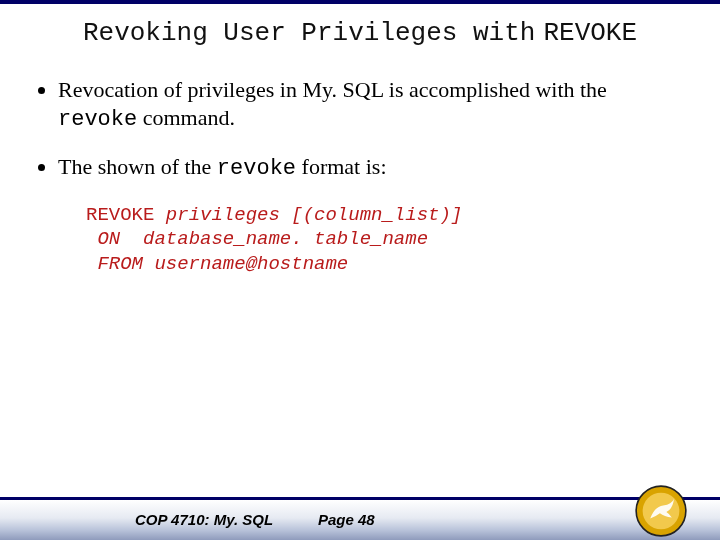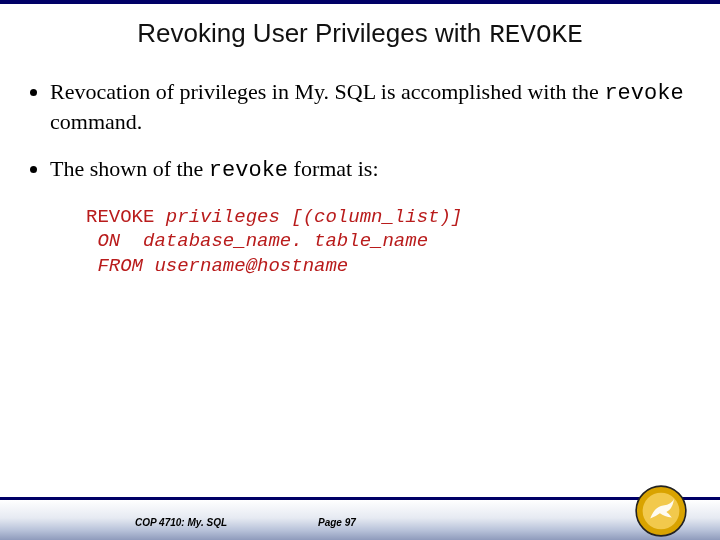--- a/index.html
+++ b/index.html
@@ -23,39 +23,39 @@
     width: 100%;
   }
   .title-row {
     display: flex;
     justify-content: center;
     align-items: baseline;
     margin-top: 14px;
     margin-bottom: 28px;
   }
   .title-sans {
-    font-family: Liberation Sans, sans-serif;
+    font-family: Liberation Mono, monospace;
     font-size: 26px;
     color: #111;
     font-weight: 400;
   }
   .title-mono {
     font-family: "Courier New", Courier, monospace;
     font-size: 26px;
     color: #111;
     margin-left: 8px;
   }
   .content {
     margin-left: 24px;
     margin-right: 24px;
   }
   ul.bullets {
     list-style: disc;
     padding-left: 22px;
-    margin: 4px;
+    margin: 12px;
   }
   ul.bullets > li {
     font-family: "Times New Roman", Times, serif;
     font-size: 22px;
     color: #000;
     line-height: 1.25;
     margin-bottom: 20px;
   }
   .code-inline {
     font-family: "Courier New", Courier, monospace;
@@ -88,21 +88,21 @@
       #8f9bbc 0%,
       #b9c3da 25%,
       #e6eaf2 55%,
       #ffffff 100%);
     border-top: 3px solid #000066;
   }
   .footer-text {
     position: absolute;
     bottom: 12px;
     font-family: Arial, Helvetica, sans-serif;
-    font-size: 10px;
+    font-size: 15px;
     font-weight: bold;
     font-style: italic;
     color: #000;
   }
   .ft-left   { left: 135px; }
   .ft-center { left: 318px; }
   .ft-right  { left: 455px; }
   .logo {
     position: absolute;
     right: 32px;
@@ -139,21 +139,21 @@
 
     <div class="code-block"><span>REVOKE</span><span class="italic"> privileges [(column_list)]</span>
 <span class="italic"> ON</span><span class="italic">  database_name. table_name</span>
 <span class="italic"> FROM</span><span class="italic"> username@hostname</span></div>
 
   </div>
 
   <div class="footer-band">
     <div class="footer-gradient"></div>
     <div class="footer-text ft-left">COP 4710: My. SQL</div>
-    <div class="footer-text ft-center">Page 97</div>
+    <div class="footer-text ft-center">Page 48</div>
     <div class="logo">
       <svg viewBox="0 0 100 100">
         <circle cx="50" cy="50" r="46" fill="#d9a300" stroke="#222" stroke-width="3"></circle>
         <circle cx="50" cy="50" r="34" fill="#f2c94c"></circle>
         <path d="M30 64 Q38 42 54 40 Q70 38 74 28 Q72 46 60 52 Q66 56 70 62 Q56 60 48 54 Q40 60 30 64 Z" fill="#fff" opacity="0.92"></path>
       </svg>
     </div>
   </div>
 
 </div>

